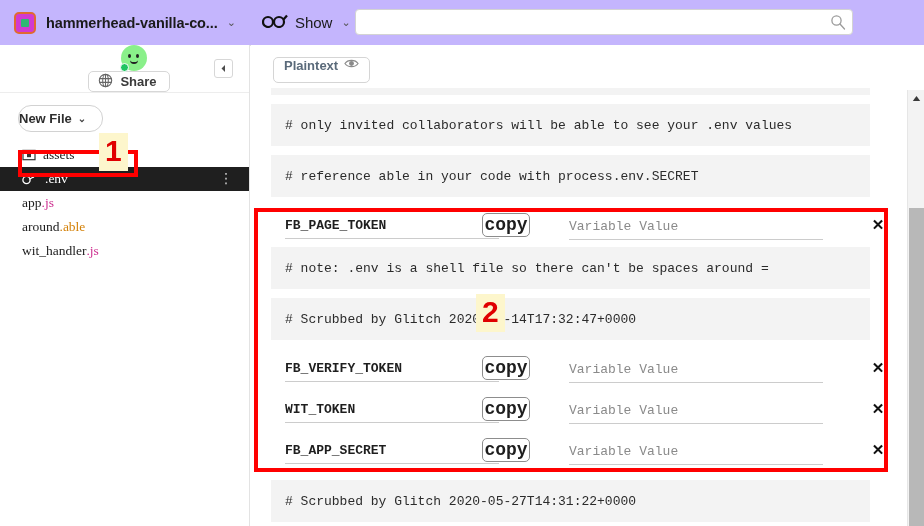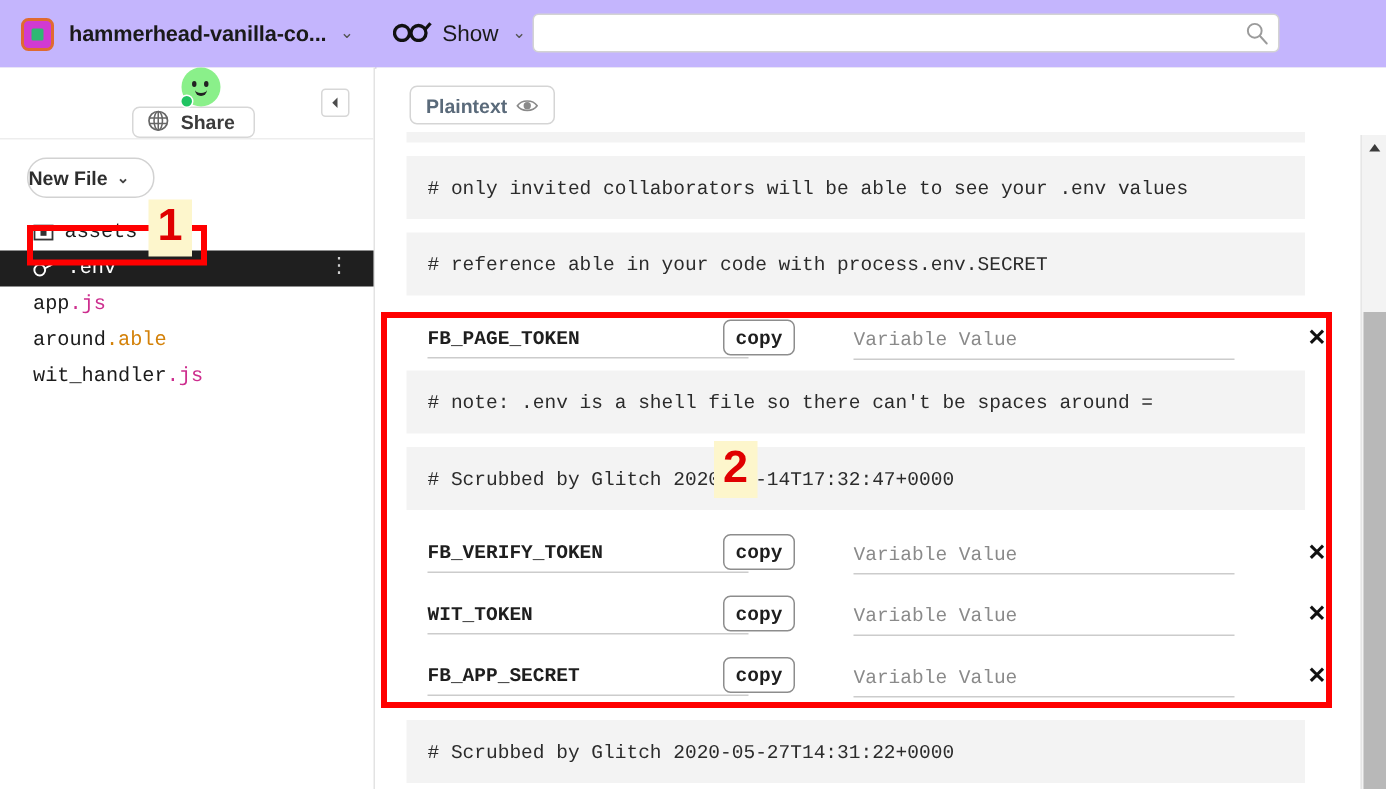--- a/index.html
+++ b/index.html
@@ -194,20 +194,21 @@
     font-size: 13.5px;
   }
   .file-row {
     height: 24px;
     display: flex;
     align-items: center;
     padding-left: 22px;
     color: #1b1b1b;
     cursor: pointer;
     position: relative;
+    font-family: Liberation Serif, serif;
   }
   .file-row.active {
     background: #1f1f1f;
     color: #ffffff;
     padding-left: 22px;
   }
   .file-row .fname { white-space: nowrap; }
   .ext-js { color: #cd2d8e; }
   .ext-json { color: #d4820a; }
   .file-row.active .fname { color: #ffffff; }
@@ -226,21 +227,20 @@
     position: absolute;
     left: 251px; top: 45px;
     width: 673px; height: 481px;
     background: #ffffff;
   }
   .plaintext-btn {
     position: absolute;
     left: 22px; top: 12px;
     height: 24px;
     display: flex;
-    align-items: center;
     padding: 0 10px;
     border: 1px solid #d5d5d5;
     border-radius: 5px;
     background: #fff;
     cursor: pointer;
   }
   .plaintext-btn .label {
     font-size: 13px;
     font-weight: bold;
     color: #5a6a7a;
@@ -290,21 +290,21 @@
   }
   .copy-btn {
     position: absolute;
     left: 211px; top: 7px;
     width: 46px; height: 22px;
     border: 1px solid #8d8d8d;
     border-radius: 5px;
     background: #ffffff;
     font-family: "Liberation Mono", monospace;
     font-weight: bold;
-    font-size: 13px;
+    font-size: 18px;
     color: #1e1e1e;
     display: flex;
     align-items: center;
     justify-content: center;
     cursor: pointer;
   }
   .var-val {
     position: absolute;
     left: 298px; top: 8px;
     width: 254px; height: 25px;

